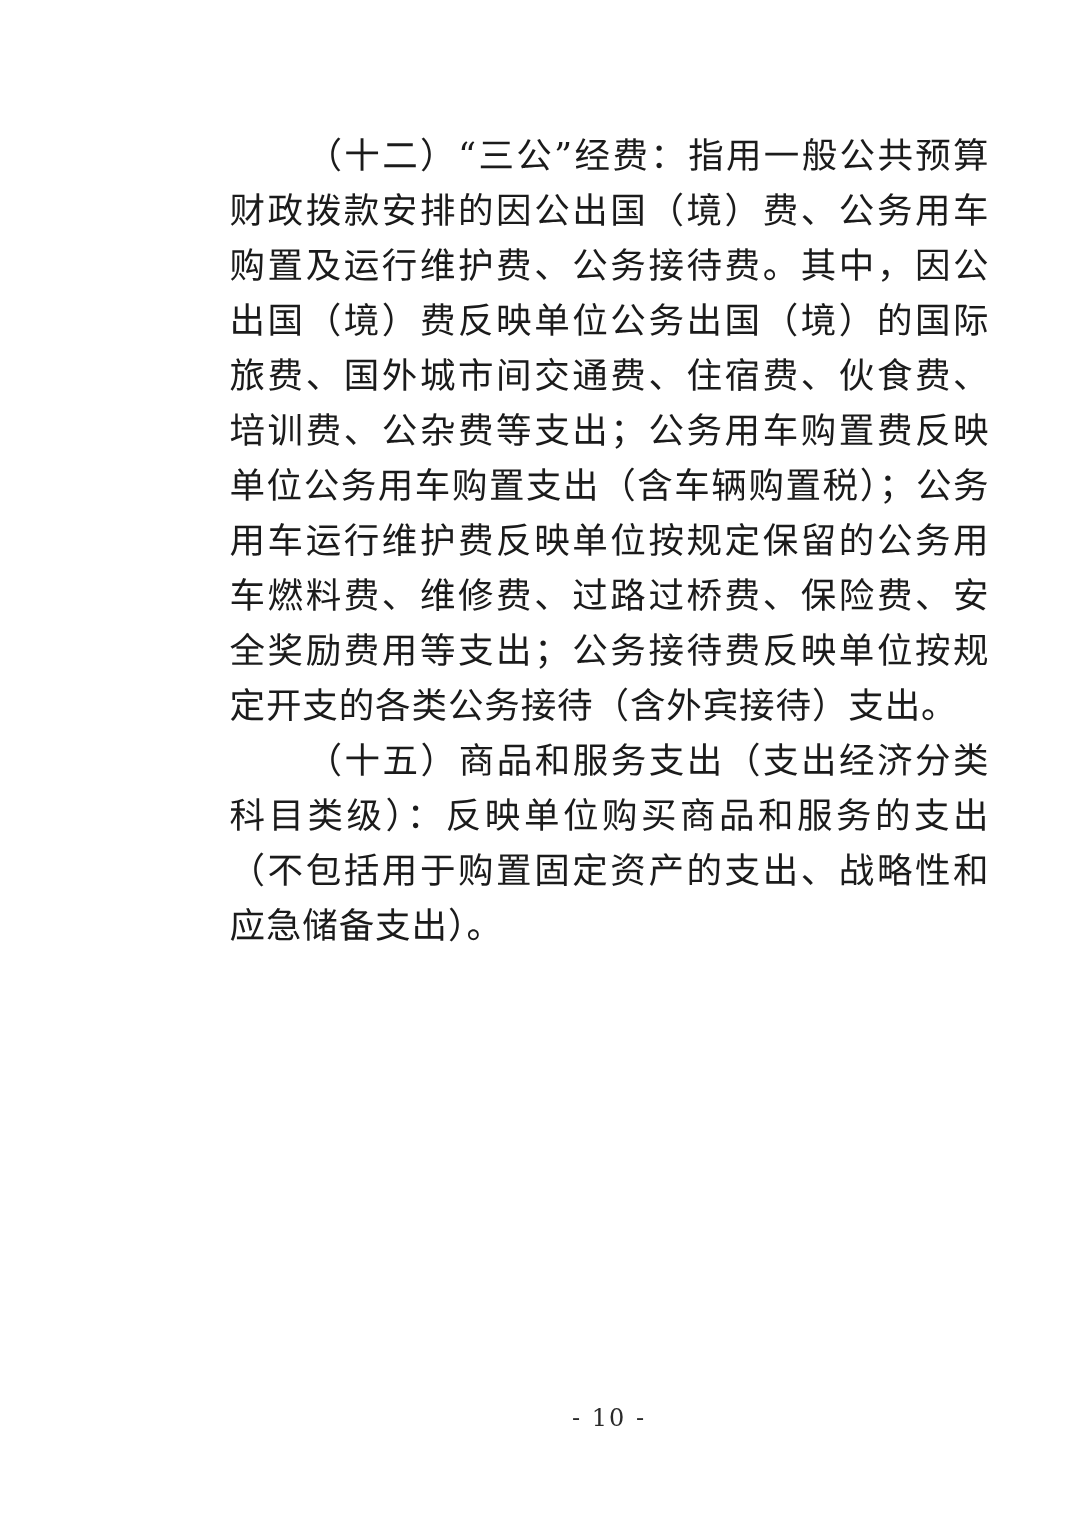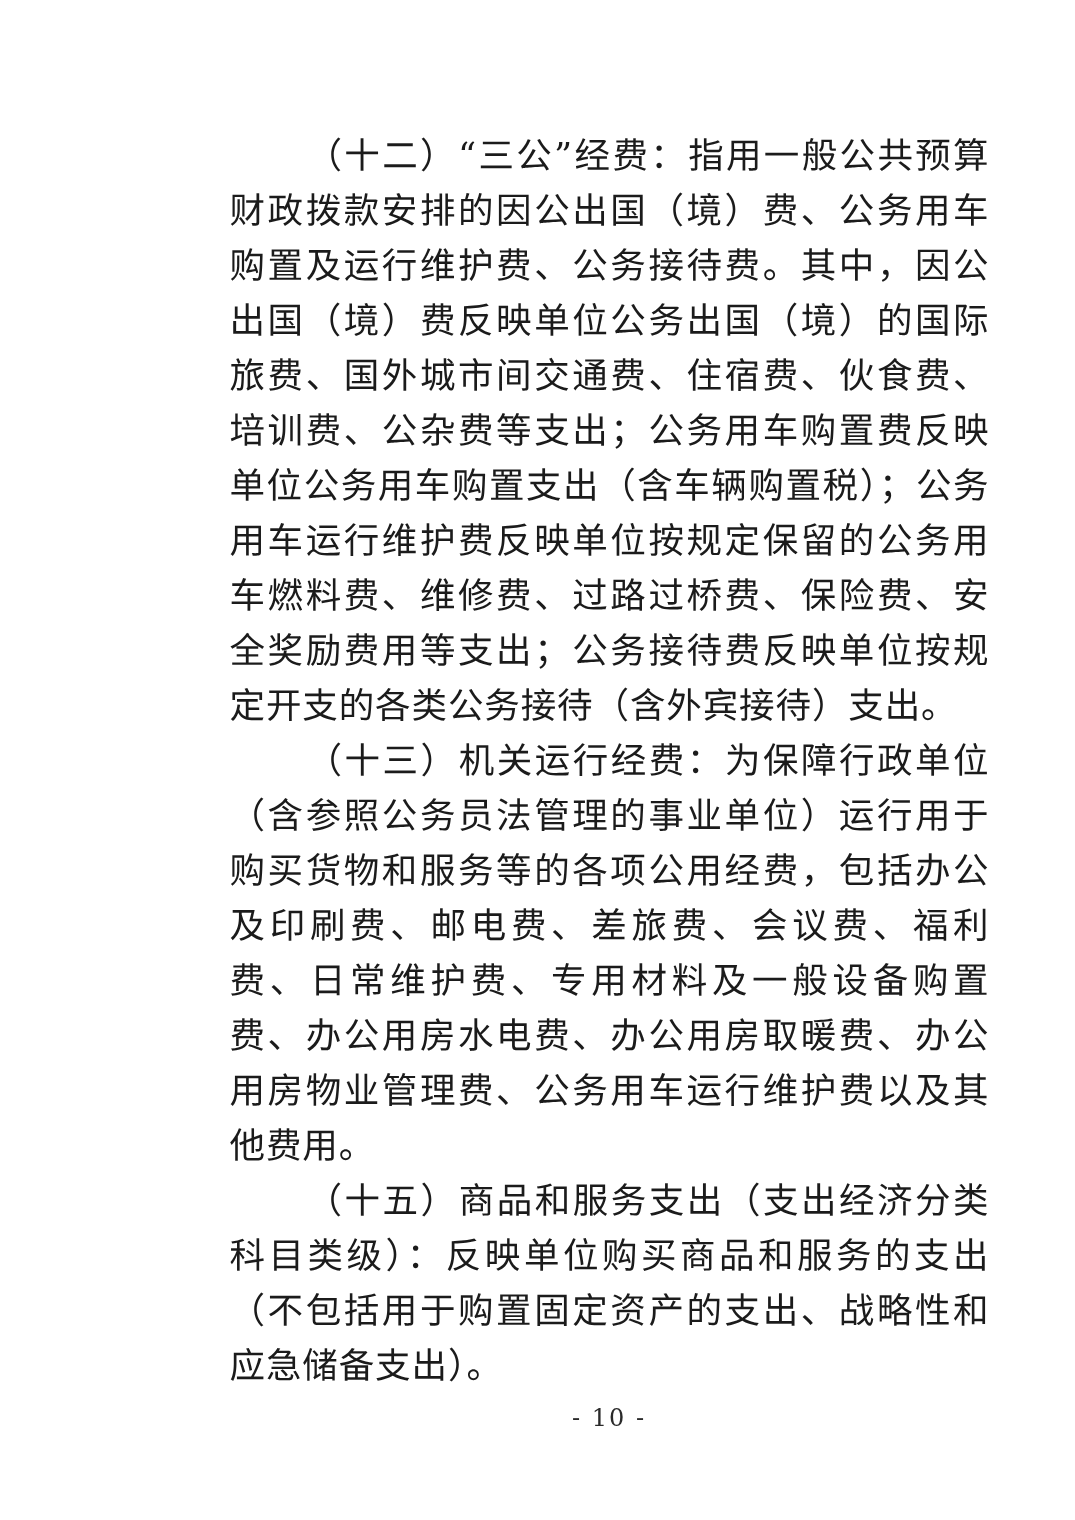--- a/index.html
+++ b/index.html
@@ -56,20 +56,19 @@
     font-family: "DejaVu Serif", "Liberation Serif", serif;
   }
 </style>
 </head>
 <body>
 
 <div class="page">
 
   <div class="content">
     <p class="para indent">（十二）“三公”经费：指用一般公共预算财政拨款安排的因公出国（境）费、公务用车购置及运行维护费、公务接待费。其中，因公出国（境）费反映单位公务出国（境）的国际旅费、国外城市间交通费、住宿费、伙食费、培训费、公杂费等支出；公务用车购置费反映单位公务用车购置支出（含车辆购置税）；公务用车运行维护费反映单位按规定保留的公务用车燃料费、维修费、过路过桥费、保险费、安全奖励费用等支出；公务接待费反映单位按规定开支的各类公务接待（含外宾接待）支出。</p>
-    <p class="para indent">（十三）机关运行经费：为保障行政单位（含参照公务员法管理的事业单位）运行用于购买货物和服务等的各项公用经费，包括办公及印刷费、邮电费、差旅费、会议费、福利费、日常维护费、专用材料及一般设备购置费、办公用房水电费、办公用房取暖费、办公用房物业管理费、公务用车运行维护费以及其他费用。</p>
     <p class="para indent">（十五）商品和服务支出（支出经济分类科目类级）：反映单位购买商品和服务的支出（不包括用于购置固定资产的支出、战略性和应急储备支出）。</p>
 
   </div>
 
   <div class="footer">- 10 -</div>
 
 </div>
 
 </body></html>

